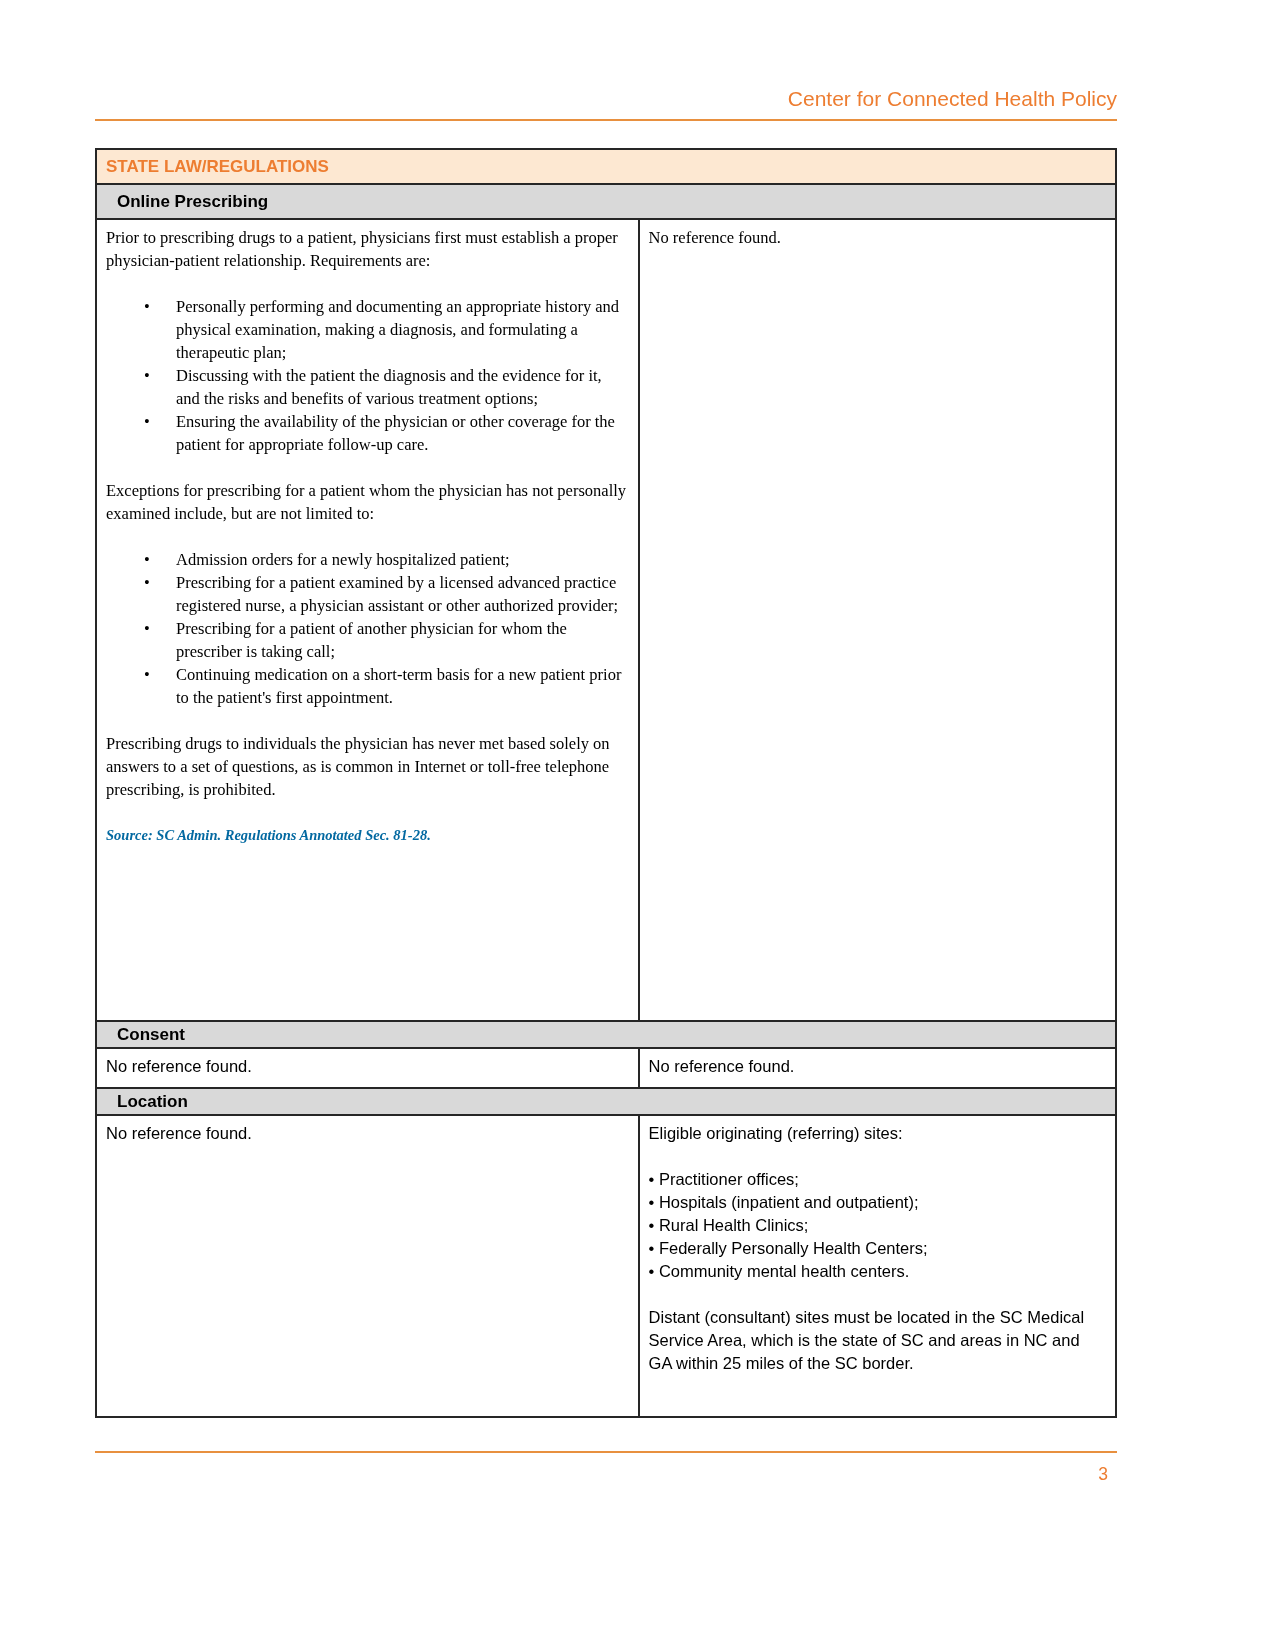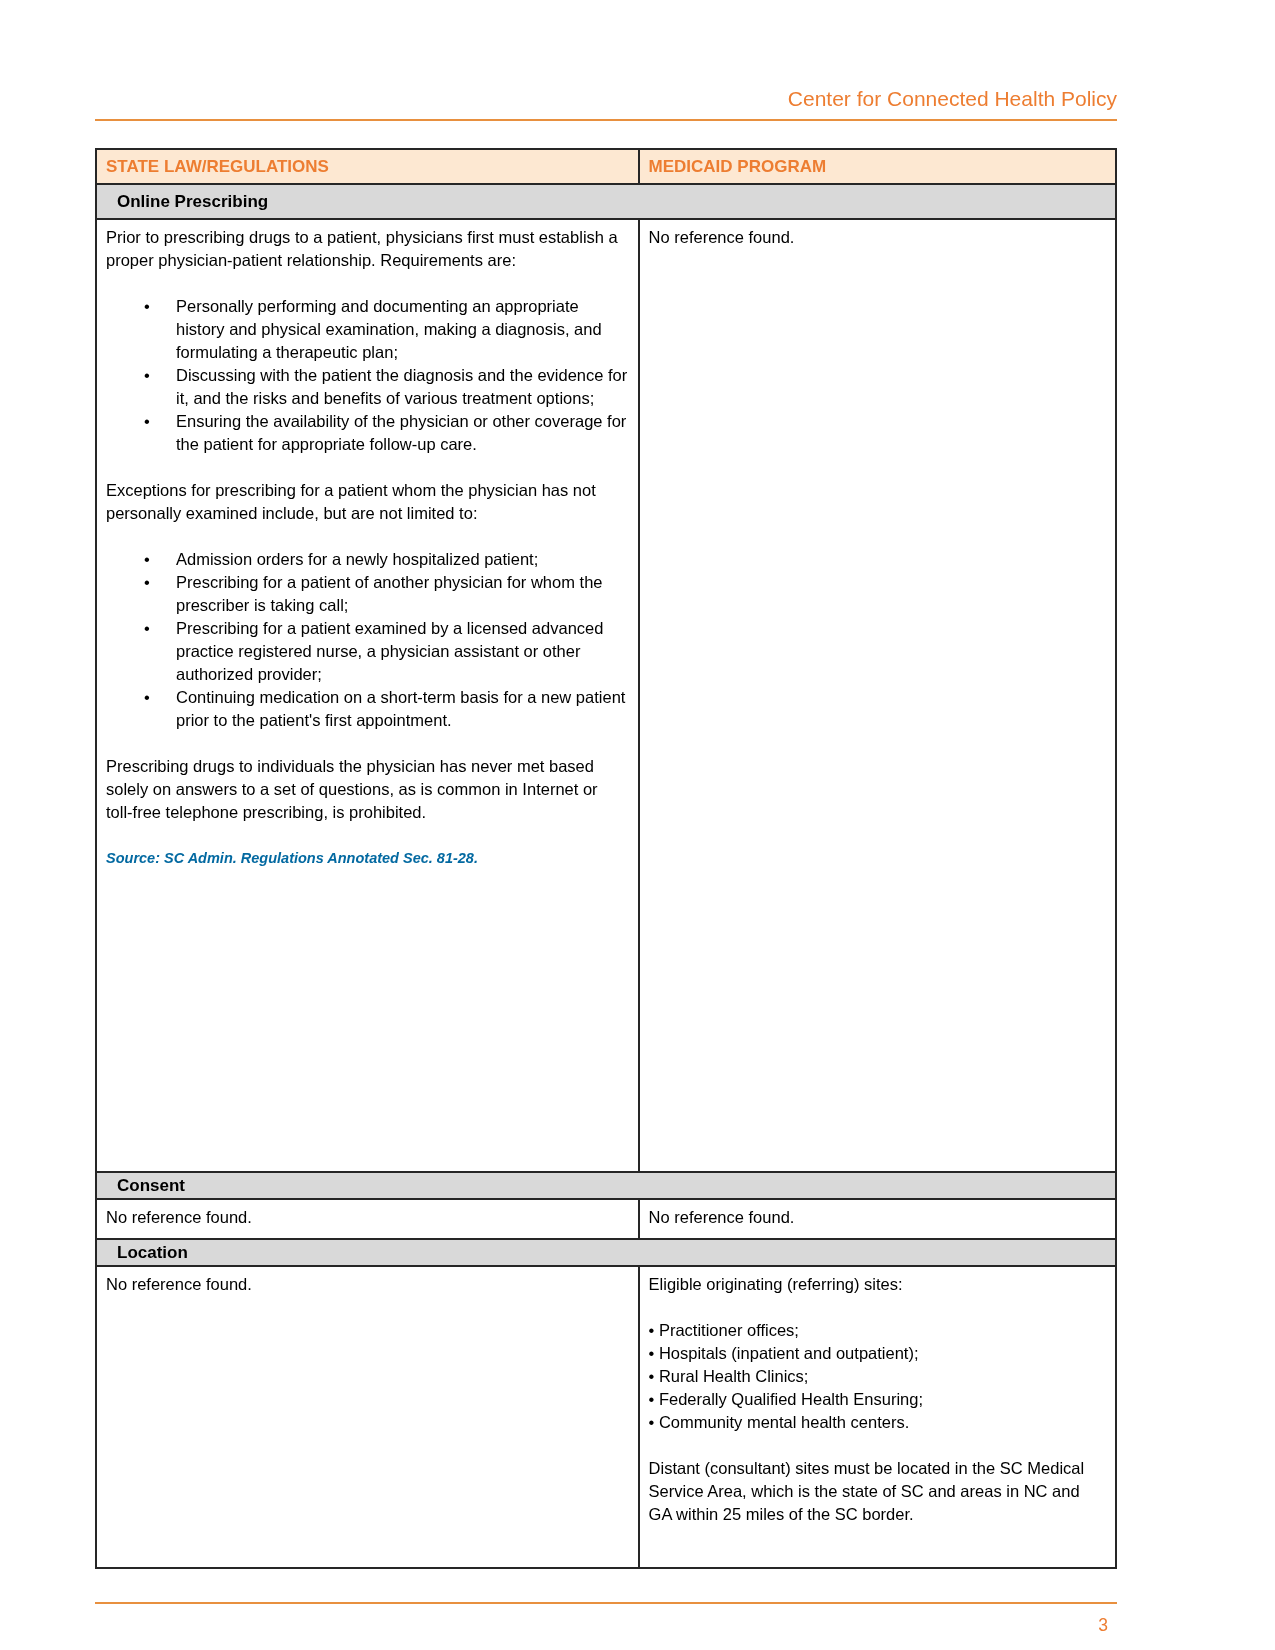--- a/index.html
+++ b/index.html
@@ -57,21 +57,21 @@
     font-size: 17px;
     color: #000;
   }
   .row-section .sec-label {
     display: flex; align-items: center;
     height: 100%;
     padding: 0 20px;
   }
   .sec-h1 { height: 35px; }
   .sec-h2 { height: 27px; }
-  .row-content1 { height: 953px; }
+  .row-content1 { height: 802px; font-family: Liberation Serif, serif; }
   .row-noref   { height: 40px; }
   .row-content2 { height: 302px; }
   .cell {
     padding: 6px 9px;
     font-size: 16.5px;
     line-height: 23px;
     overflow: hidden;
   }
   .cell-right { border-left: 2px solid #262626; }
   .cell p { margin: 0 0 23px 0; }
@@ -123,40 +123,39 @@
 
   <div class="doc-header">
     <span class="title">Center for Connected Health Policy</span>
   </div>
   <hr class="rule">
 
   <div class="doc-table">
 
     <div class="row row-head">
       <div class="cell cell-left">STATE LAW/REGULATIONS</div>
-      <div class="cell cell-right">MEDICAID PROGRAM</div>
     </div>
 
     <div class="row row-section sec-h1">
       <div class="sec-label">Online Prescribing</div>
     </div>
 
     <div class="row row-content1">
       <div class="cell cell-left">
         <p>Prior to prescribing drugs to a patient, physicians first must establish a proper physician-patient relationship. Requirements are:</p>
         <ul class="wbullets">
           <li>Personally performing and documenting an appropriate history and physical examination, making a diagnosis, and formulating a therapeutic plan;</li>
           <li>Discussing with the patient the diagnosis and the evidence for it, and the risks and benefits of various treatment options;</li>
           <li>Ensuring the availability of the physician or other coverage for the patient for appropriate follow-up care.</li>
         </ul>
         <p>Exceptions for prescribing for a patient whom the physician has not personally examined include, but are not limited to:</p>
         <ul class="wbullets">
           <li>Admission orders for a newly hospitalized patient;</li>
+          <li>Prescribing for a patient examined by a licensed advanced practice registered nurse, a physician assistant or other authorized provider;</li>
           <li>Prescribing for a patient of another physician for whom the prescriber is taking call;</li>
-          <li>Prescribing for a patient examined by a licensed advanced practice registered nurse, a physician assistant or other authorized provider;</li>
           <li>Continuing medication on a short-term basis for a new patient prior to the patient's first appointment.</li>
         </ul>
         <p>Prescribing drugs to individuals the physician has never met based solely on answers to a set of questions, as is common in Internet or toll-free telephone prescribing, is prohibited.</p>
         <p class="source">Source: SC Admin. Regulations Annotated Sec. 81-28.</p>
       </div>
       <div class="cell cell-right">
         <p>No reference found.</p>
       </div>
     </div>
 
@@ -174,21 +173,21 @@
     </div>
 
     <div class="row row-content2">
       <div class="cell cell-left">No reference found.</div>
       <div class="cell cell-right">
         <p>Eligible originating (referring) sites:</p>
         <ul class="ibullets">
           <li>Practitioner offices;</li>
           <li>Hospitals (inpatient and outpatient);</li>
           <li>Rural Health Clinics;</li>
-          <li>Federally Qualified Health Ensuring;</li>
+          <li>Federally Personally Health Centers;</li>
           <li>Community mental health centers.</li>
         </ul>
         <p>Distant (consultant) sites must be located in the SC Medical Service Area, which is the state of SC and areas in NC and GA within 25 miles of the SC border.</p>
       </div>
     </div>
 
   </div>
 
   <hr class="rule footer-rule">
   <div class="page-number">3</div>

